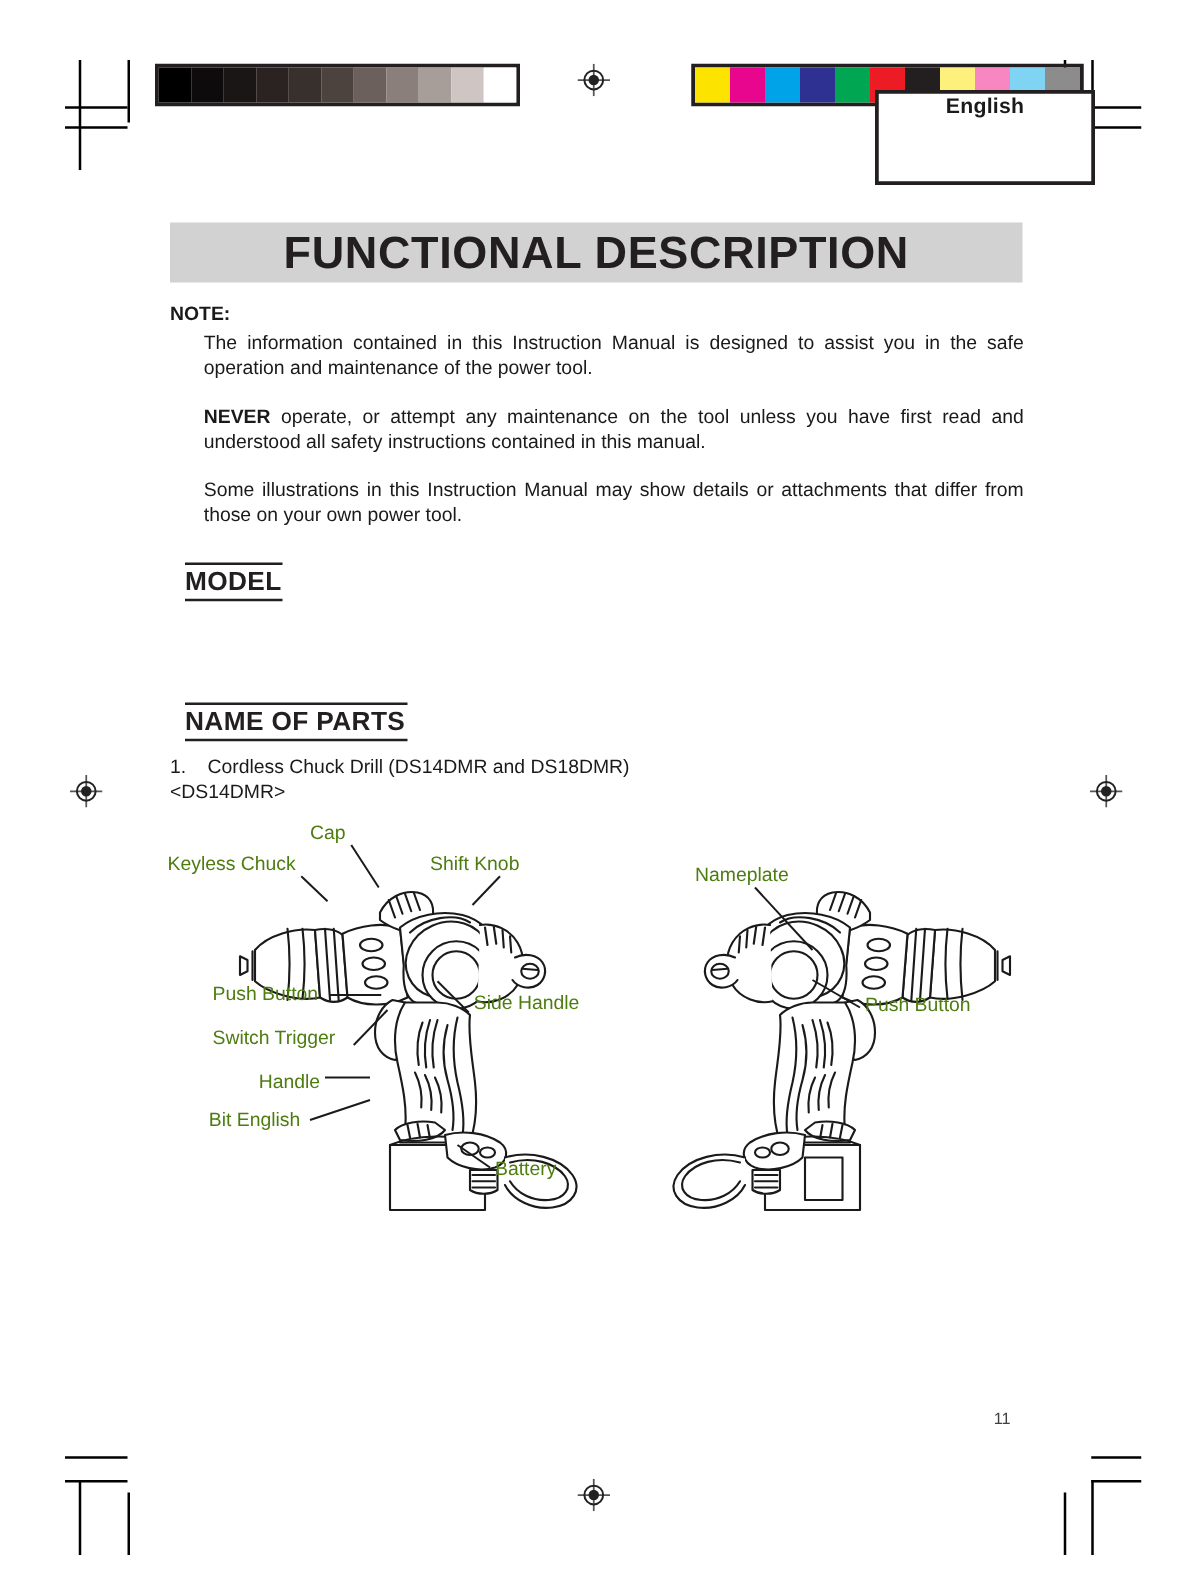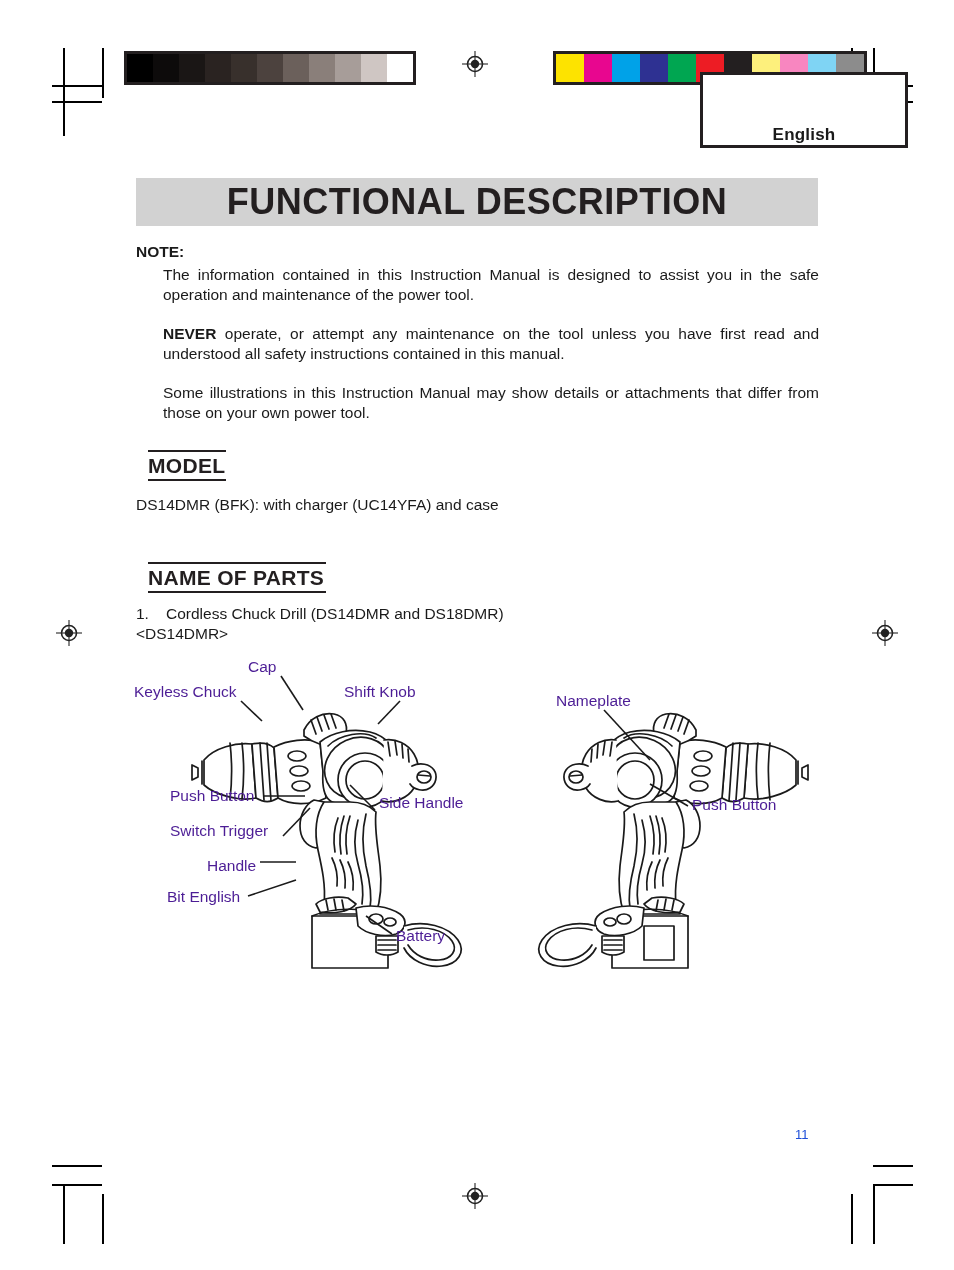--- a/index.html
+++ b/index.html
@@ -36,26 +36,26 @@
   .calbar .swatch { width: 26px; height: 28px; }
 
   .colorbar { position: absolute; display: flex; border: 3px solid #231f20; }
   .colorbar .swatch { width: 28px; height: 28px; }
 
   
   .lang-box {
     position: absolute;
     left: 700px;
     top: 72px;
-    width: 208px;
+    width: 176px;
     height: 76px;
     border: 3px solid #231f20;
     box-sizing: border-box;
     display: flex;
-    align-items: flex-end;
+    align-items: flex-start;
     justify-content: center;
     background: #fff;
   }
   .lang-box .lang-text {
     font-size: 17px;
     font-weight: bold;
     letter-spacing: 0.2px;
   }
 
   
@@ -149,31 +149,31 @@
     position: absolute;
     left: 0;
     top: 648px;
     width: 954px;
     height: 320px;
   }
   .fig-label {
     position: absolute;
     font-size: 15.5px;
     white-space: nowrap;
-    color: #4c1d95;
+    color: #4d7c0f;
   }
   svg.drill { position: absolute; overflow: visible; }
 
   
   .page-num {
     position: absolute;
     left: 795px;
     top: 1127px;
     font-size: 13px;
-    color: #1d4ed8;
+    color: #404040;
   }
 </style>
 </head>
 <body>
 
 <div class="mark v" style="left:63px; top:48px; height:88px;"></div>
 <div class="mark v" style="left:102px; top:48px; height:50px;"></div>
 <div class="mark h" style="left:52px; top:85px; width:50px;"></div>
 <div class="mark h" style="left:52px; top:101px; width:50px;"></div>
 
@@ -257,21 +257,20 @@
 <div class="para p1">The information contained in this Instruction Manual is designed to assist you in the safe operation and maintenance of the power tool.</div>
 <div class="para p2"><b>NEVER</b><span> operate, or attempt any maintenance on the tool unless you have first read and understood all safety instructions contained in this manual.</span></div>
 <div class="para p3">Some illustrations in this Instruction Manual may show details or attachments that differ from those on your own power tool.</div>
 
 <div class="section model">
   <div class="rule-top"></div>
   <div class="sec-title">MODEL</div>
   <div class="rule-bot"></div>
 </div>
 <div class="model-lines">
-  <div>DS14DMR (BFK):  with charger (UC14YFA) and case</div>
 </div>
 
 <div class="section parts">
   <div class="rule-top"></div>
   <div class="sec-title">NAME OF PARTS</div>
   <div class="rule-bot"></div>
 </div>
 <div class="parts-item">
   <span class="num">1.</span><span>Cordless Chuck Drill (DS14DMR and DS18DMR)</span>
 </div>

